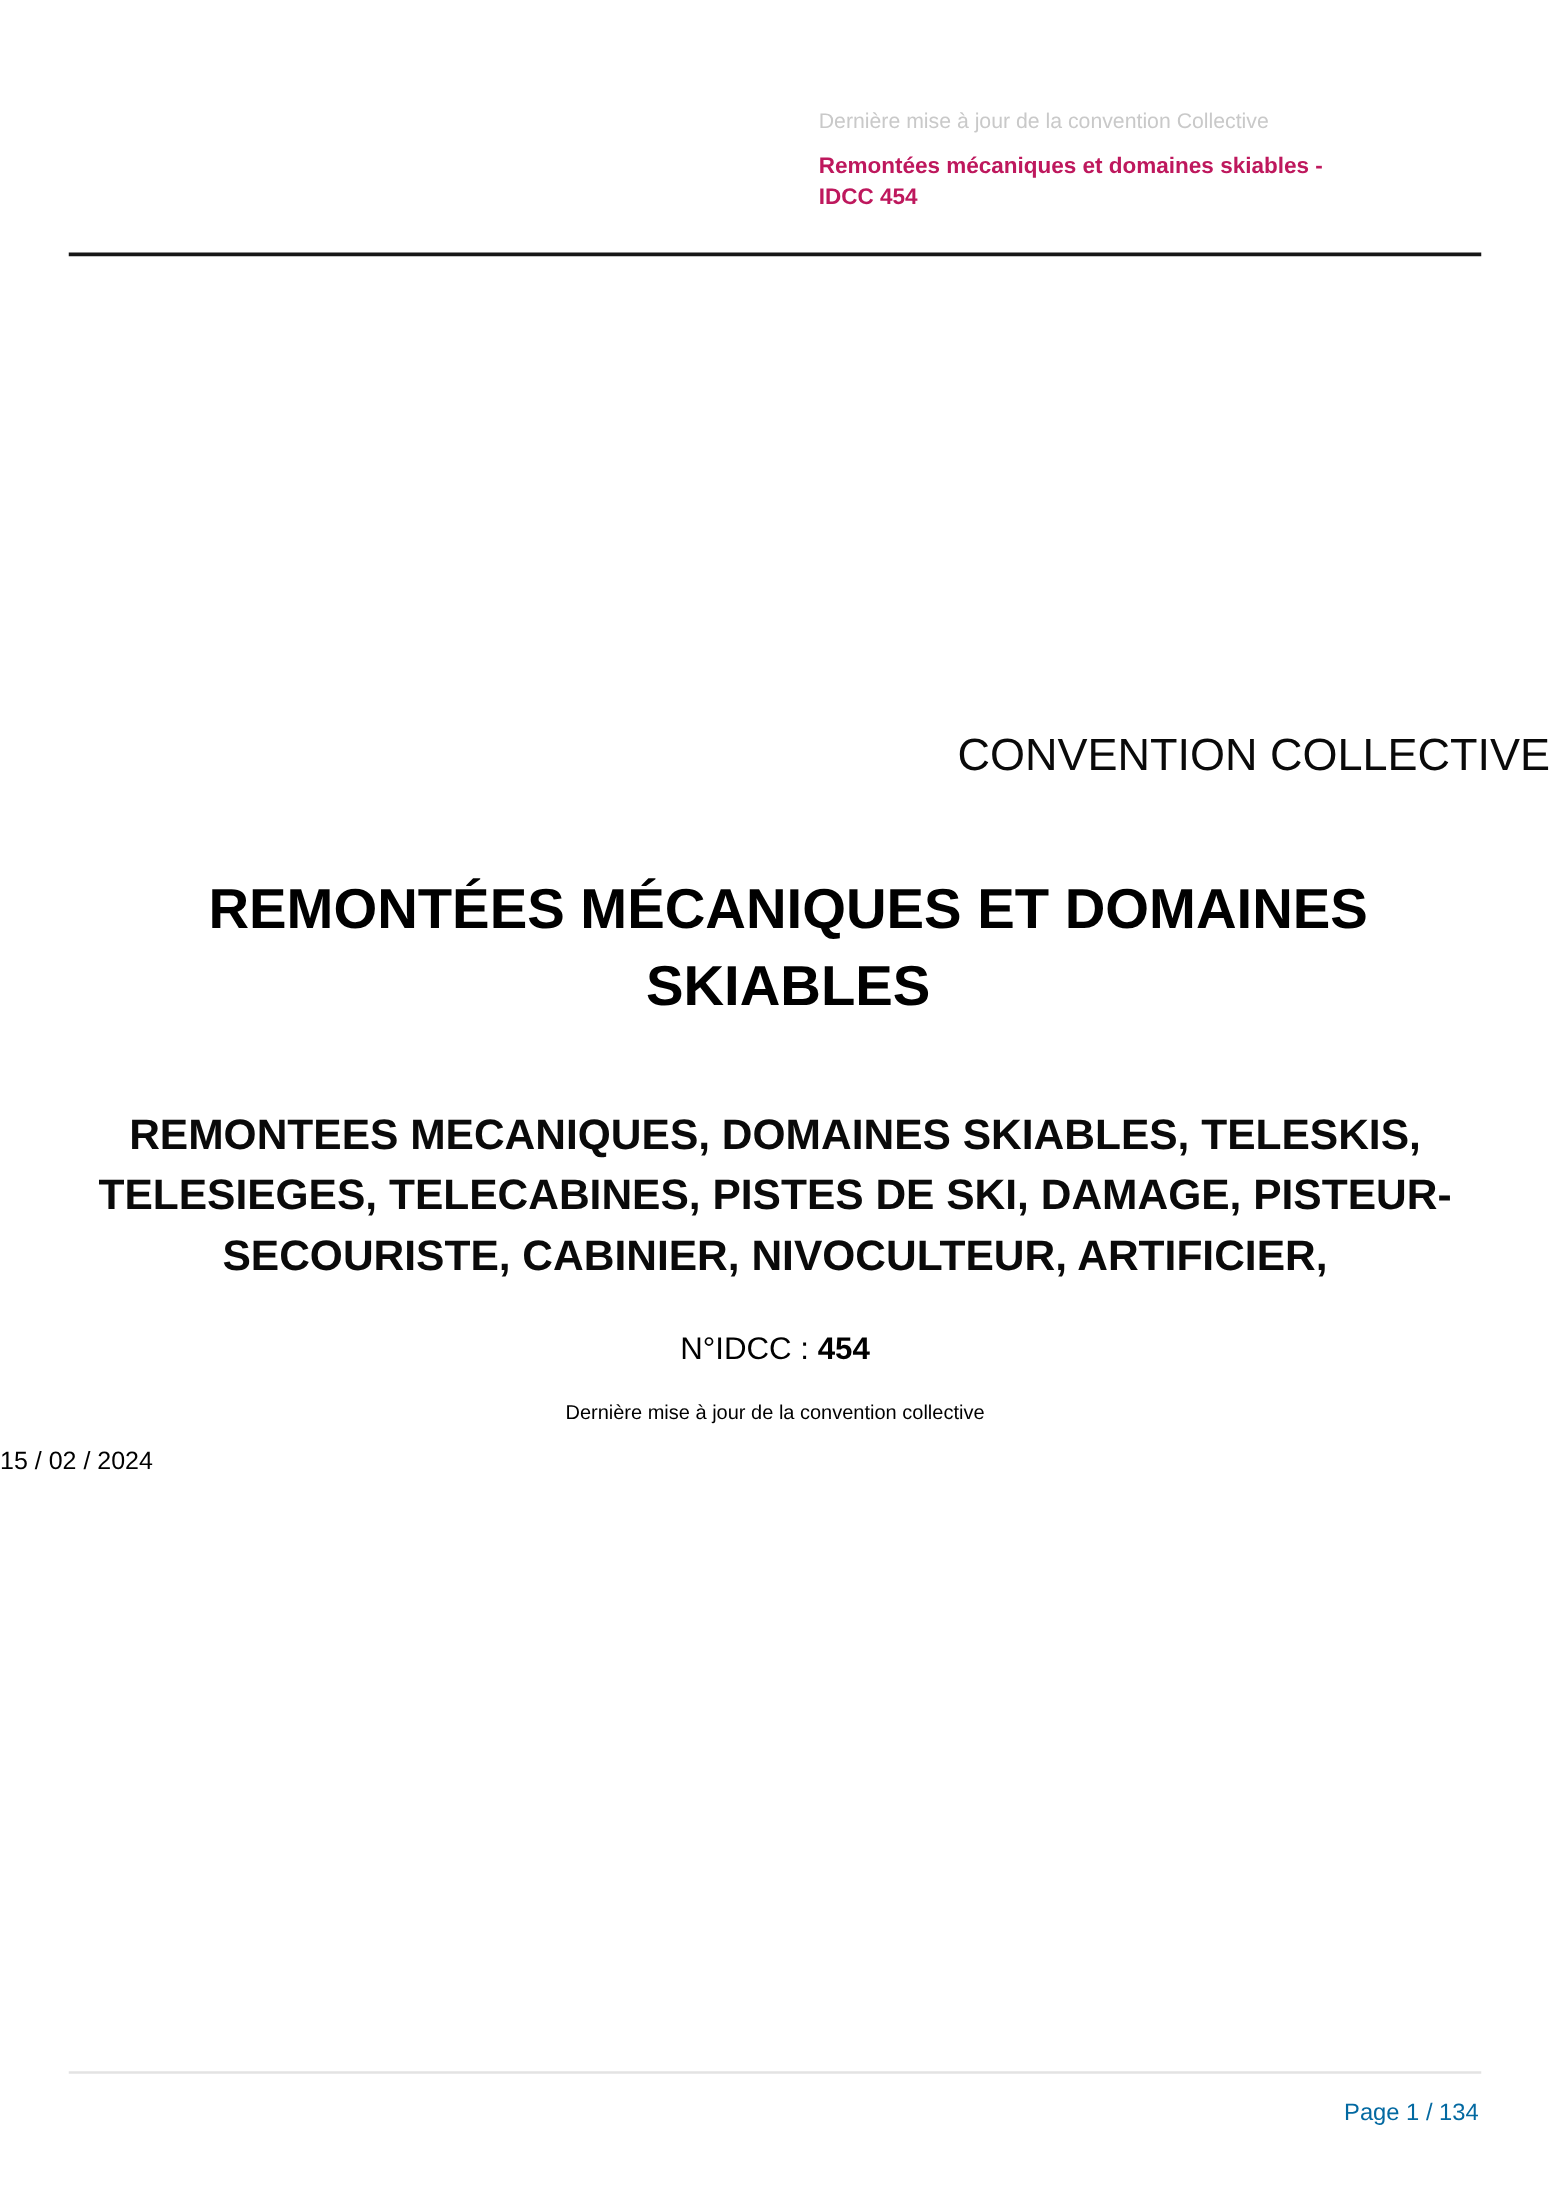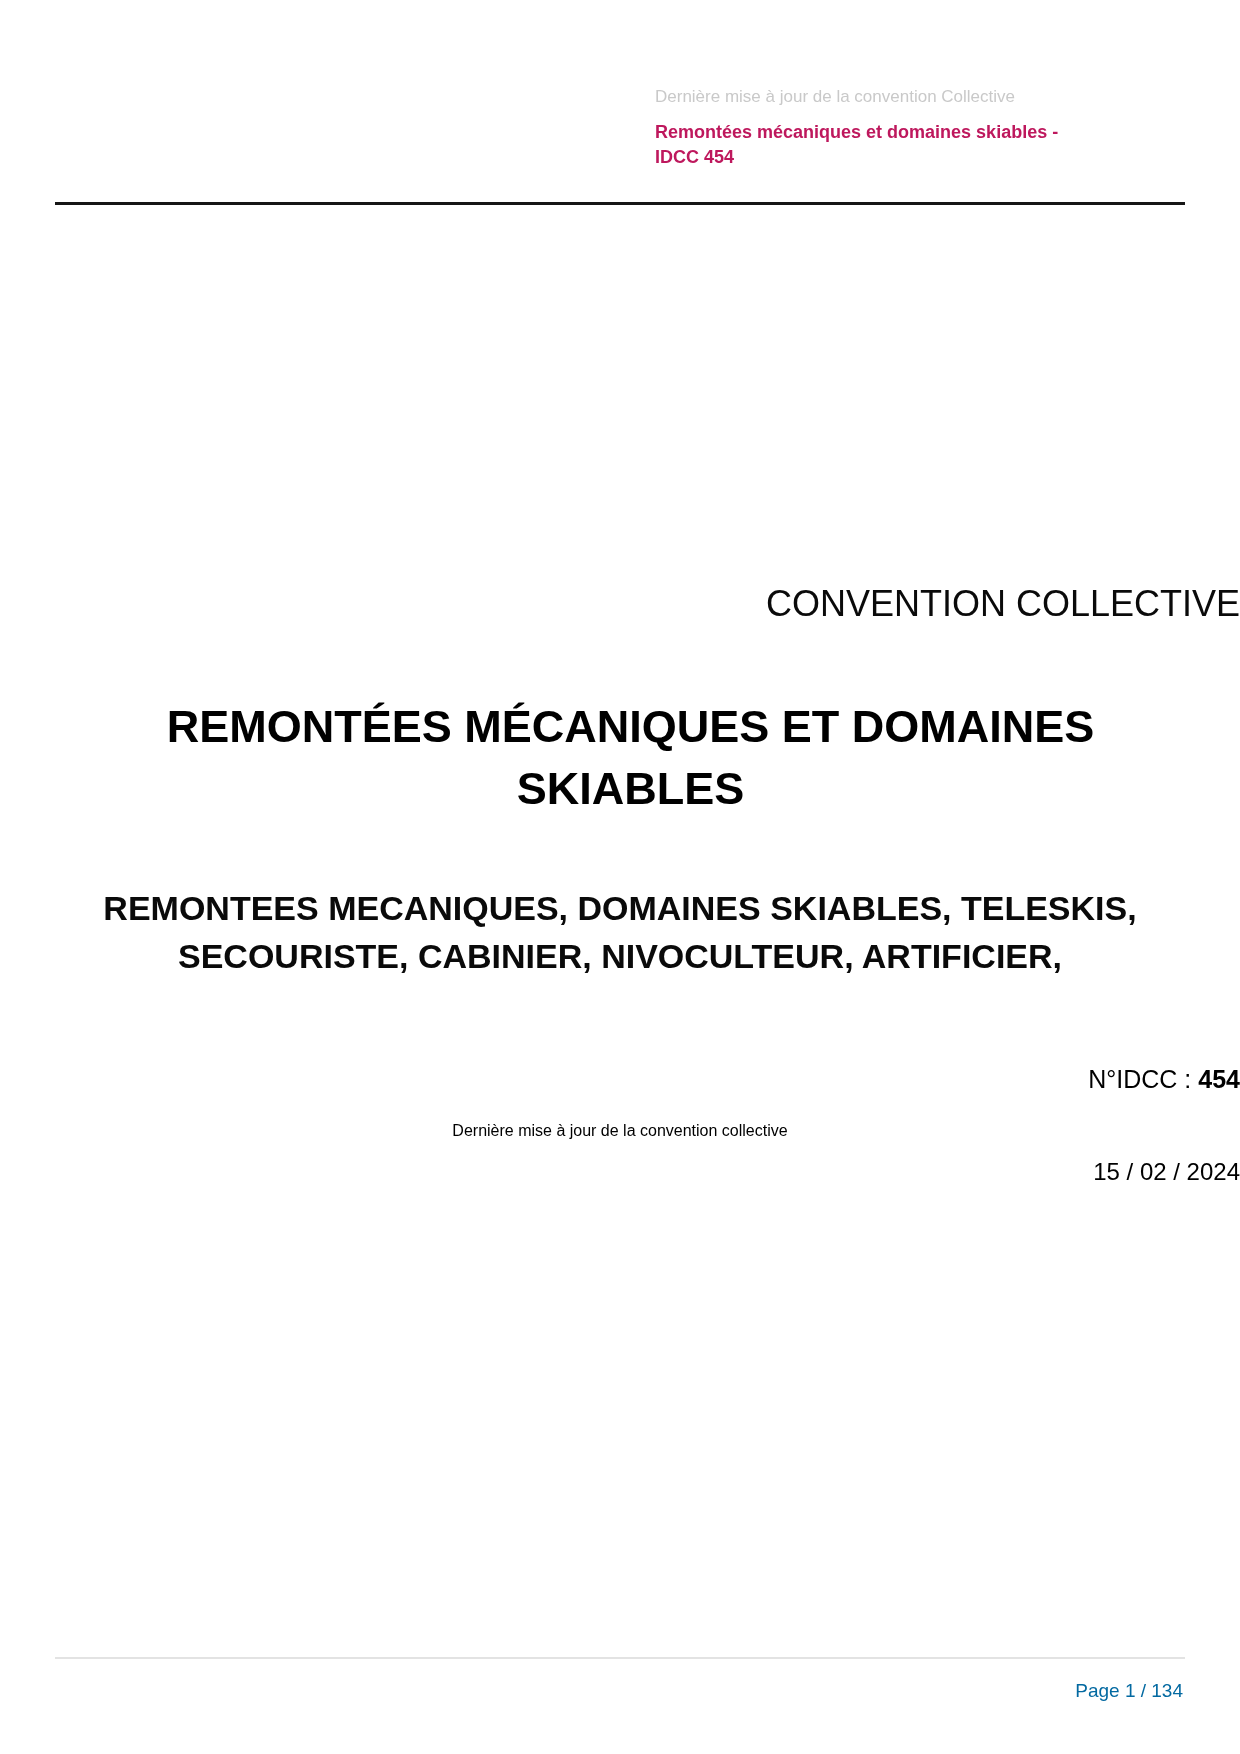--- a/index.html
+++ b/index.html
@@ -84,42 +84,42 @@
     text-align: center;
     font-size: 34px;
     font-weight: 700;
     line-height: 1.42;
     color: #0a0a0a;
   }
   .idcc-line {
     position: absolute;
     left: 0; right: 0;
     top: 1065px;
-    text-align: right;
+    text-align: center;
     font-size: 25px;
     color: #000000;
   }
   .idcc-line .idcc-value {
     font-weight: bold;
     margin-left: 7px;
   }
   .update-label {
     position: absolute;
     left: 0; right: 0;
     top: 1122px;
     text-align: center;
     font-size: 16px;
     color: #000000;
   }
   .update-date {
     position: absolute;
     left: 0; right: 0;
     top: 1158px;
-    text-align: right;
-    font-size: 24px;
+    text-align: left;
+    font-size: 20px;
     color: #000000;
   }
 
   
   .footer-rule {
     position: absolute;
     left: 55px;
     width: 1130px;
     top: 1657px;
     height: 2px;
@@ -151,20 +151,21 @@
 
   <div class="kicker">CONVENTION COLLECTIVE</div>
 
   <h1 class="cover-title">
     <div>REMONTÉES MÉCANIQUES ET DOMAINES</div>
     <div>SKIABLES</div>
   </h1>
 
   <div class="cover-subtitle">
     <div>REMONTEES MECANIQUES, DOMAINES SKIABLES, TELESKIS,</div>
+    <div>TELESIEGES, TELECABINES, PISTES DE SKI, DAMAGE, PISTEUR-</div>
     <div>SECOURISTE, CABINIER, NIVOCULTEUR, ARTIFICIER,</div>
   </div>
 
   <div class="idcc-line">
     <span>N°IDCC :</span><span class="idcc-value">454</span>
   </div>
 
   <div class="update-label">Dernière mise à jour de la convention collective</div>
 
   <div class="update-date">15 / 02 / 2024</div>

